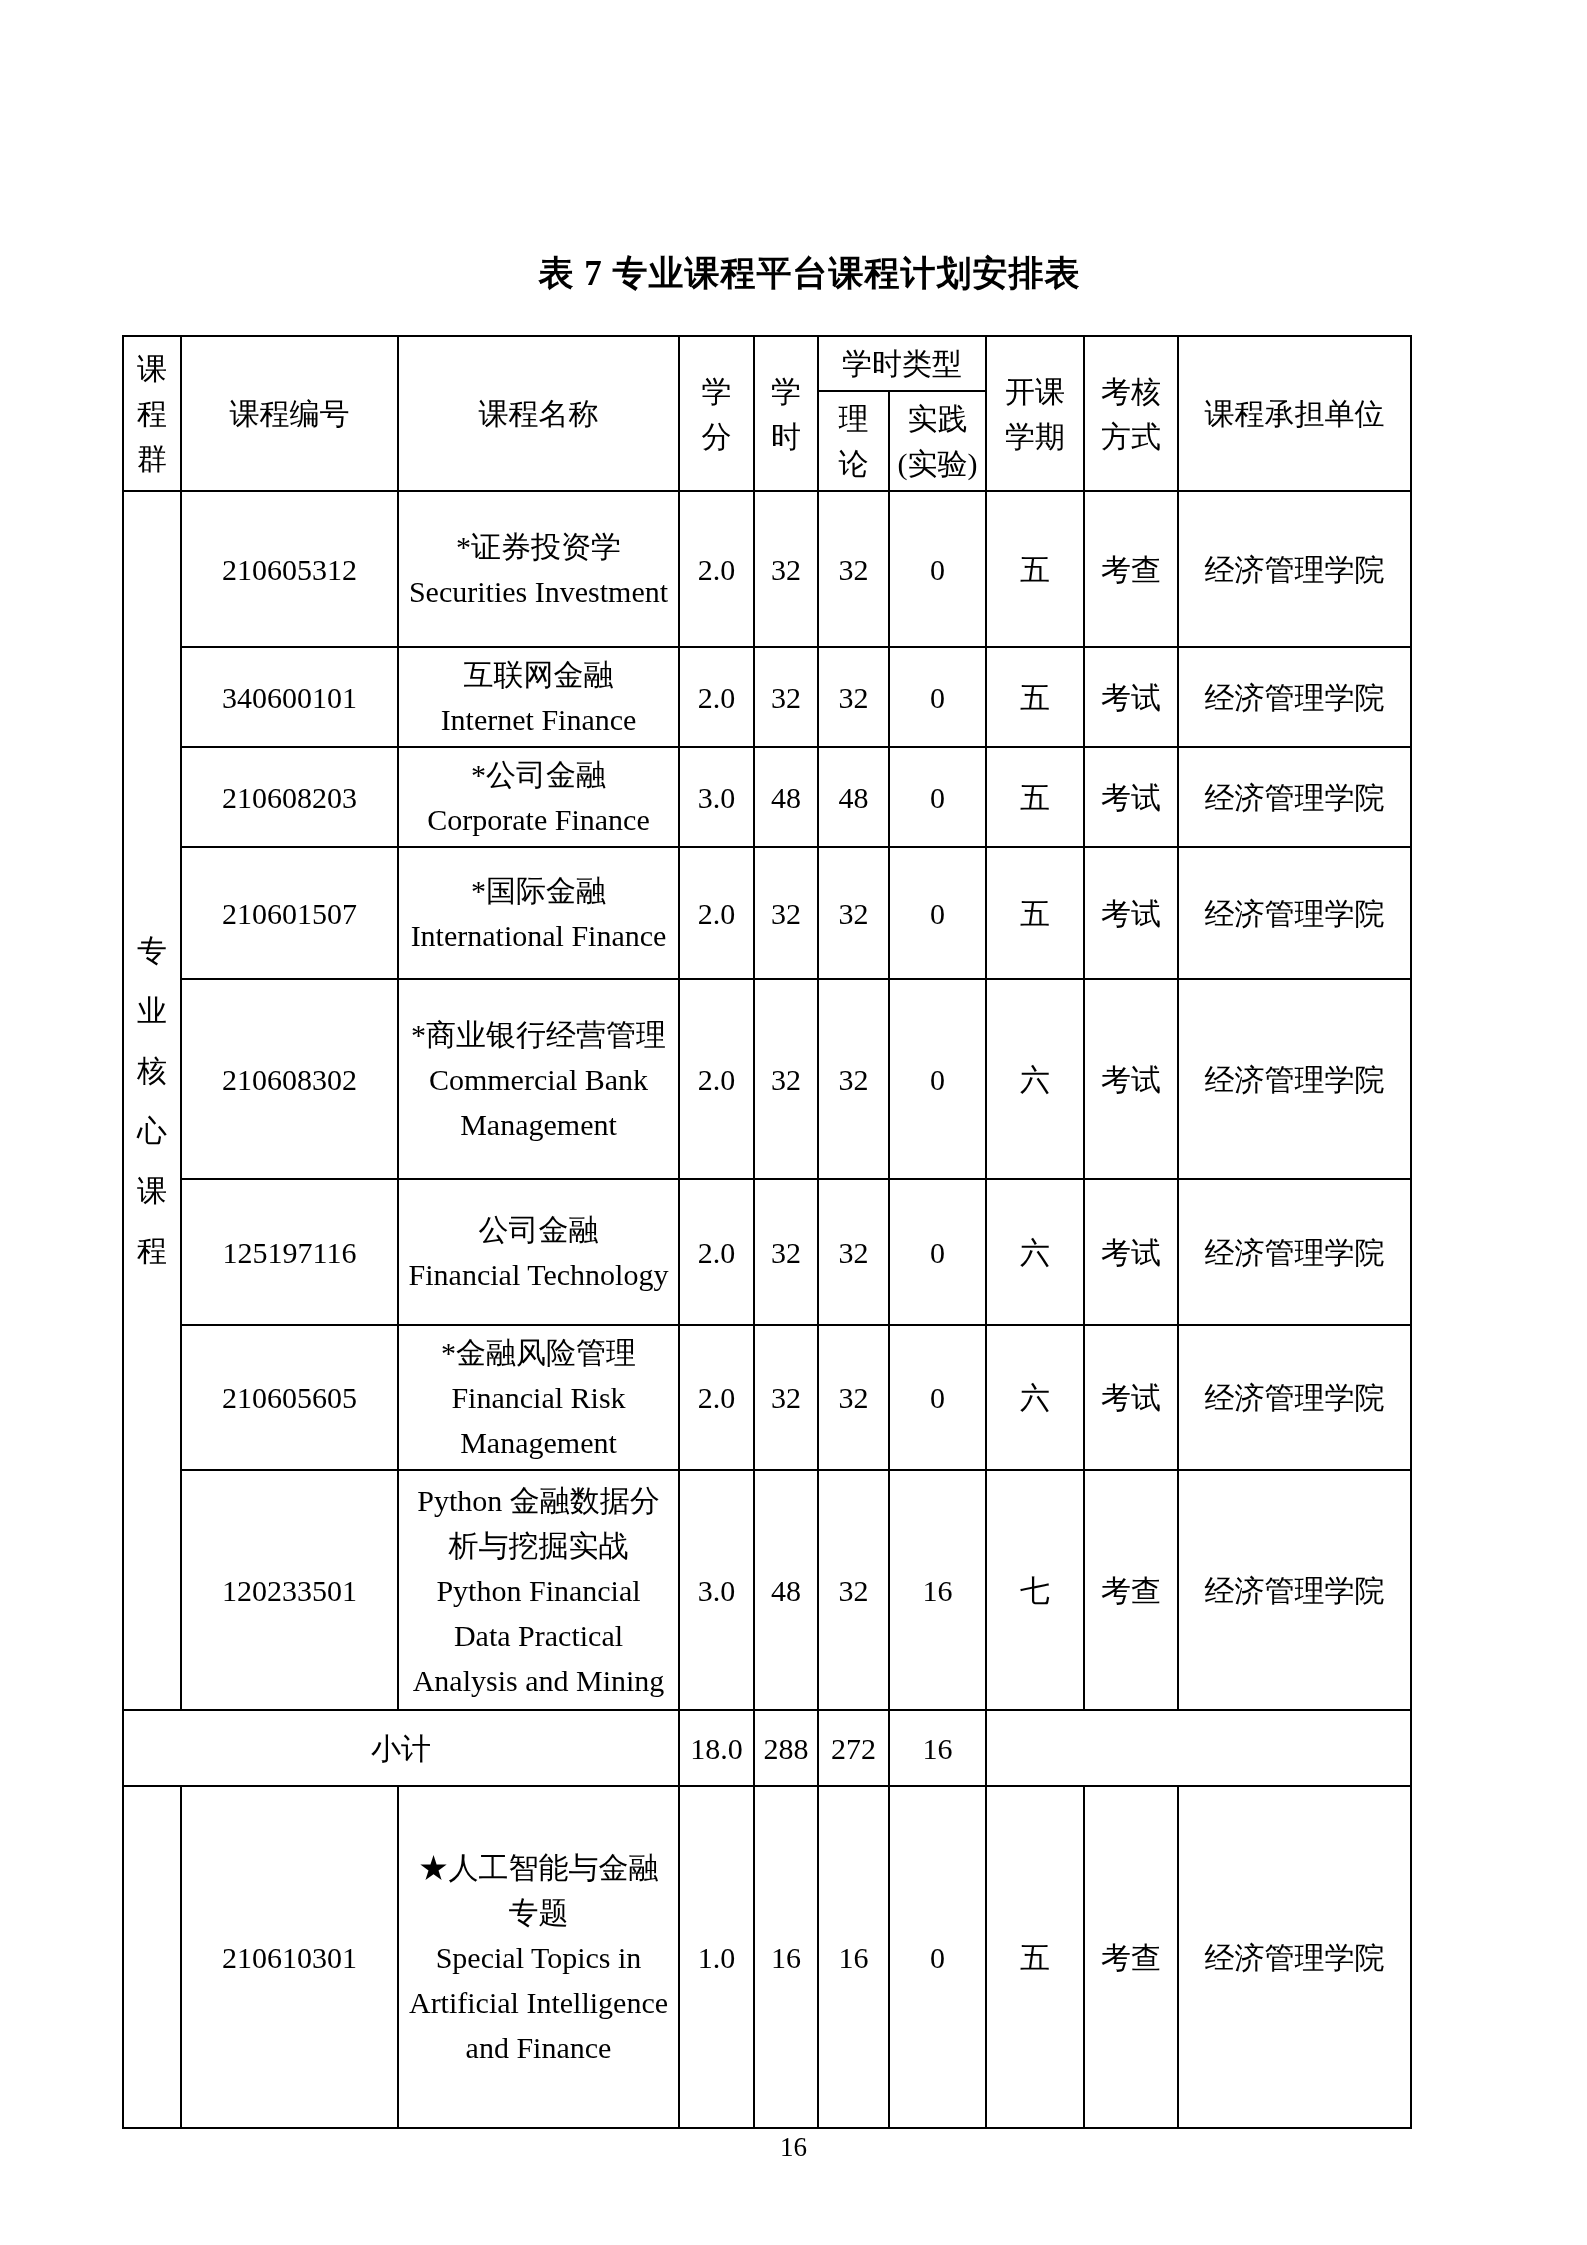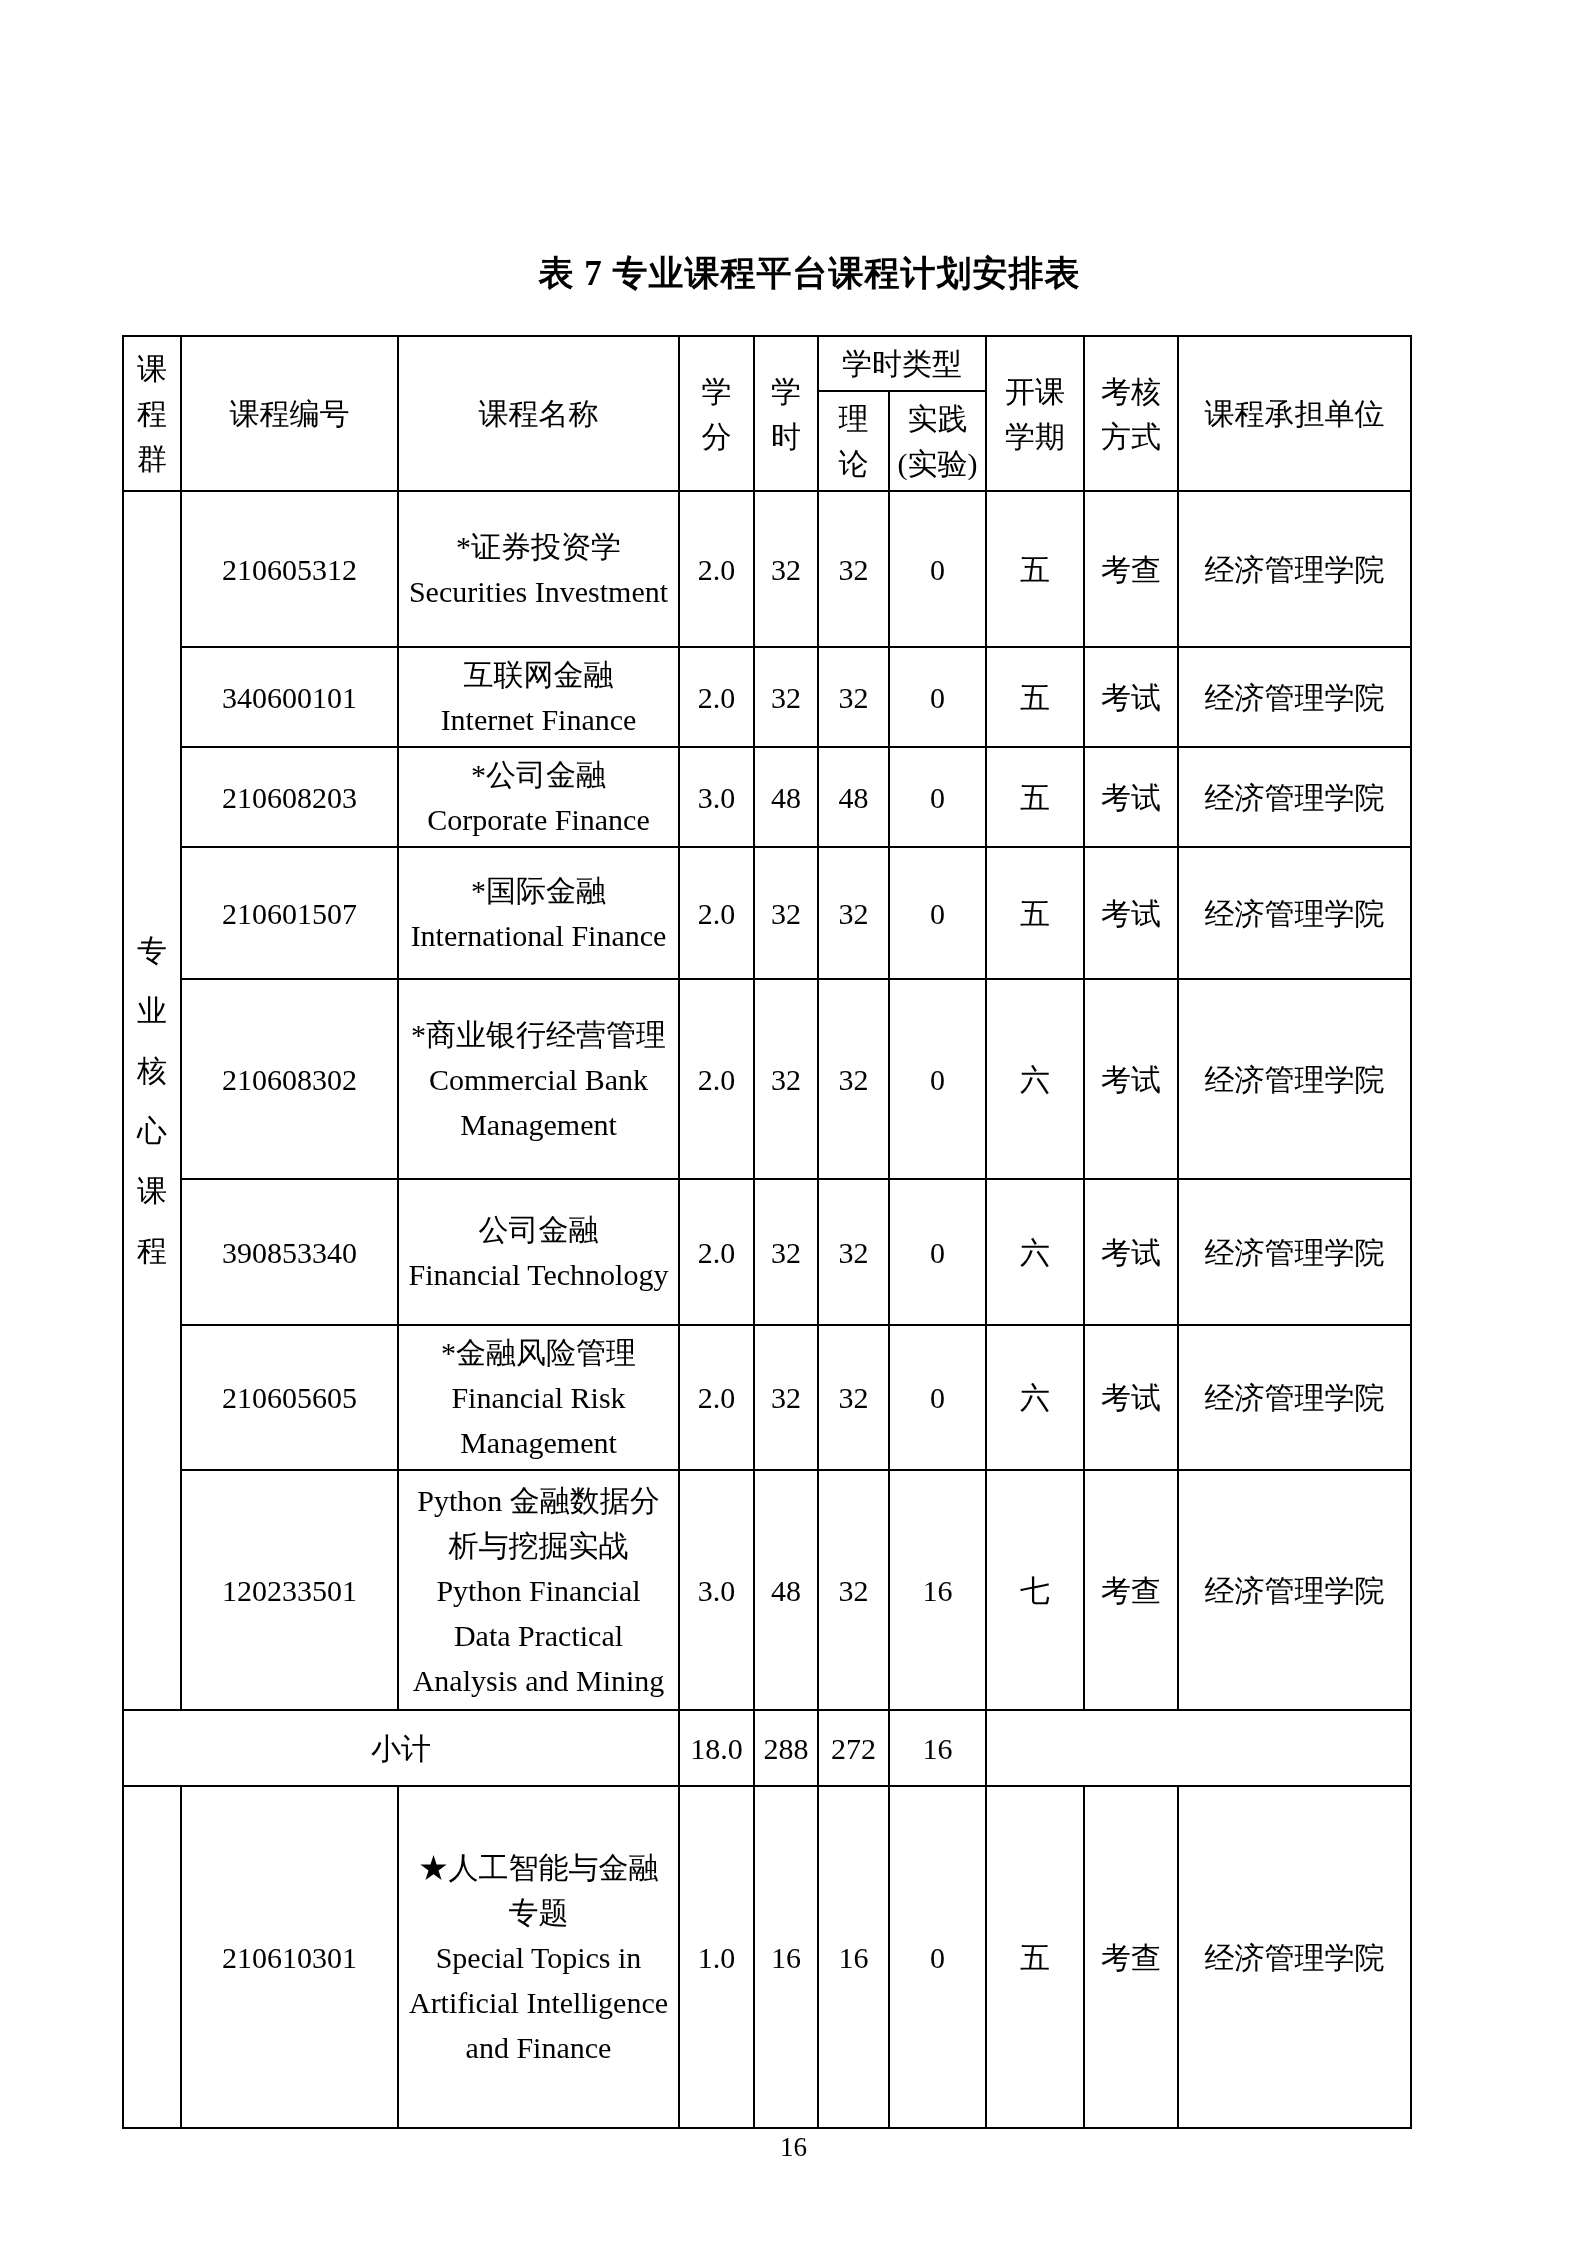--- a/index.html
+++ b/index.html
@@ -163,21 +163,21 @@
         </td>
         <td>2.0</td>
         <td>32</td>
         <td>32</td>
         <td>0</td>
         <td>六</td>
         <td>考试</td>
         <td>经济管理学院</td>
       </tr>
       <tr>
-        <td>390853340</td>
+        <td>125197116</td>
         <td class="name-cell">
           <div>公司金融</div>
           <div>Financial Technology</div>
         </td>
         <td>2.0</td>
         <td>32</td>
         <td>32</td>
         <td>0</td>
         <td>六</td>
         <td>考试</td>

